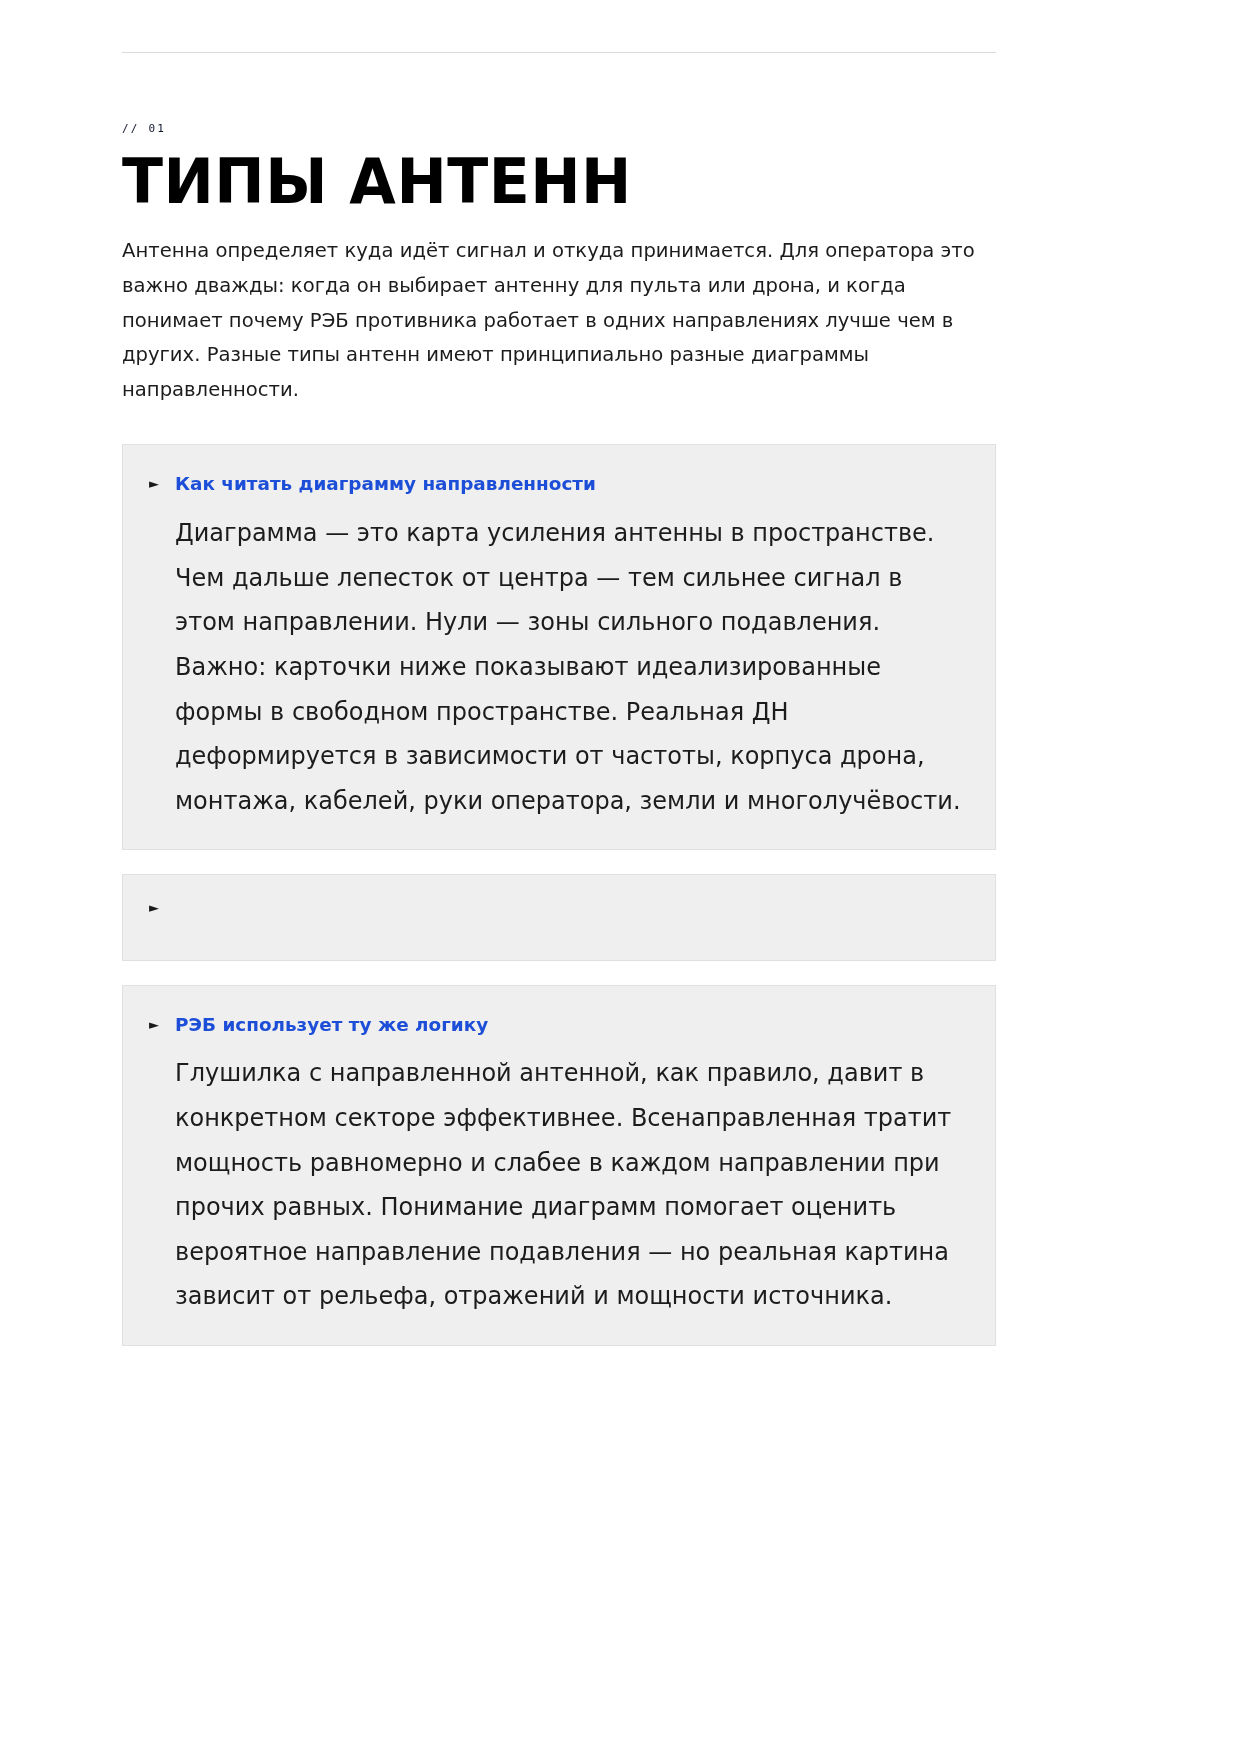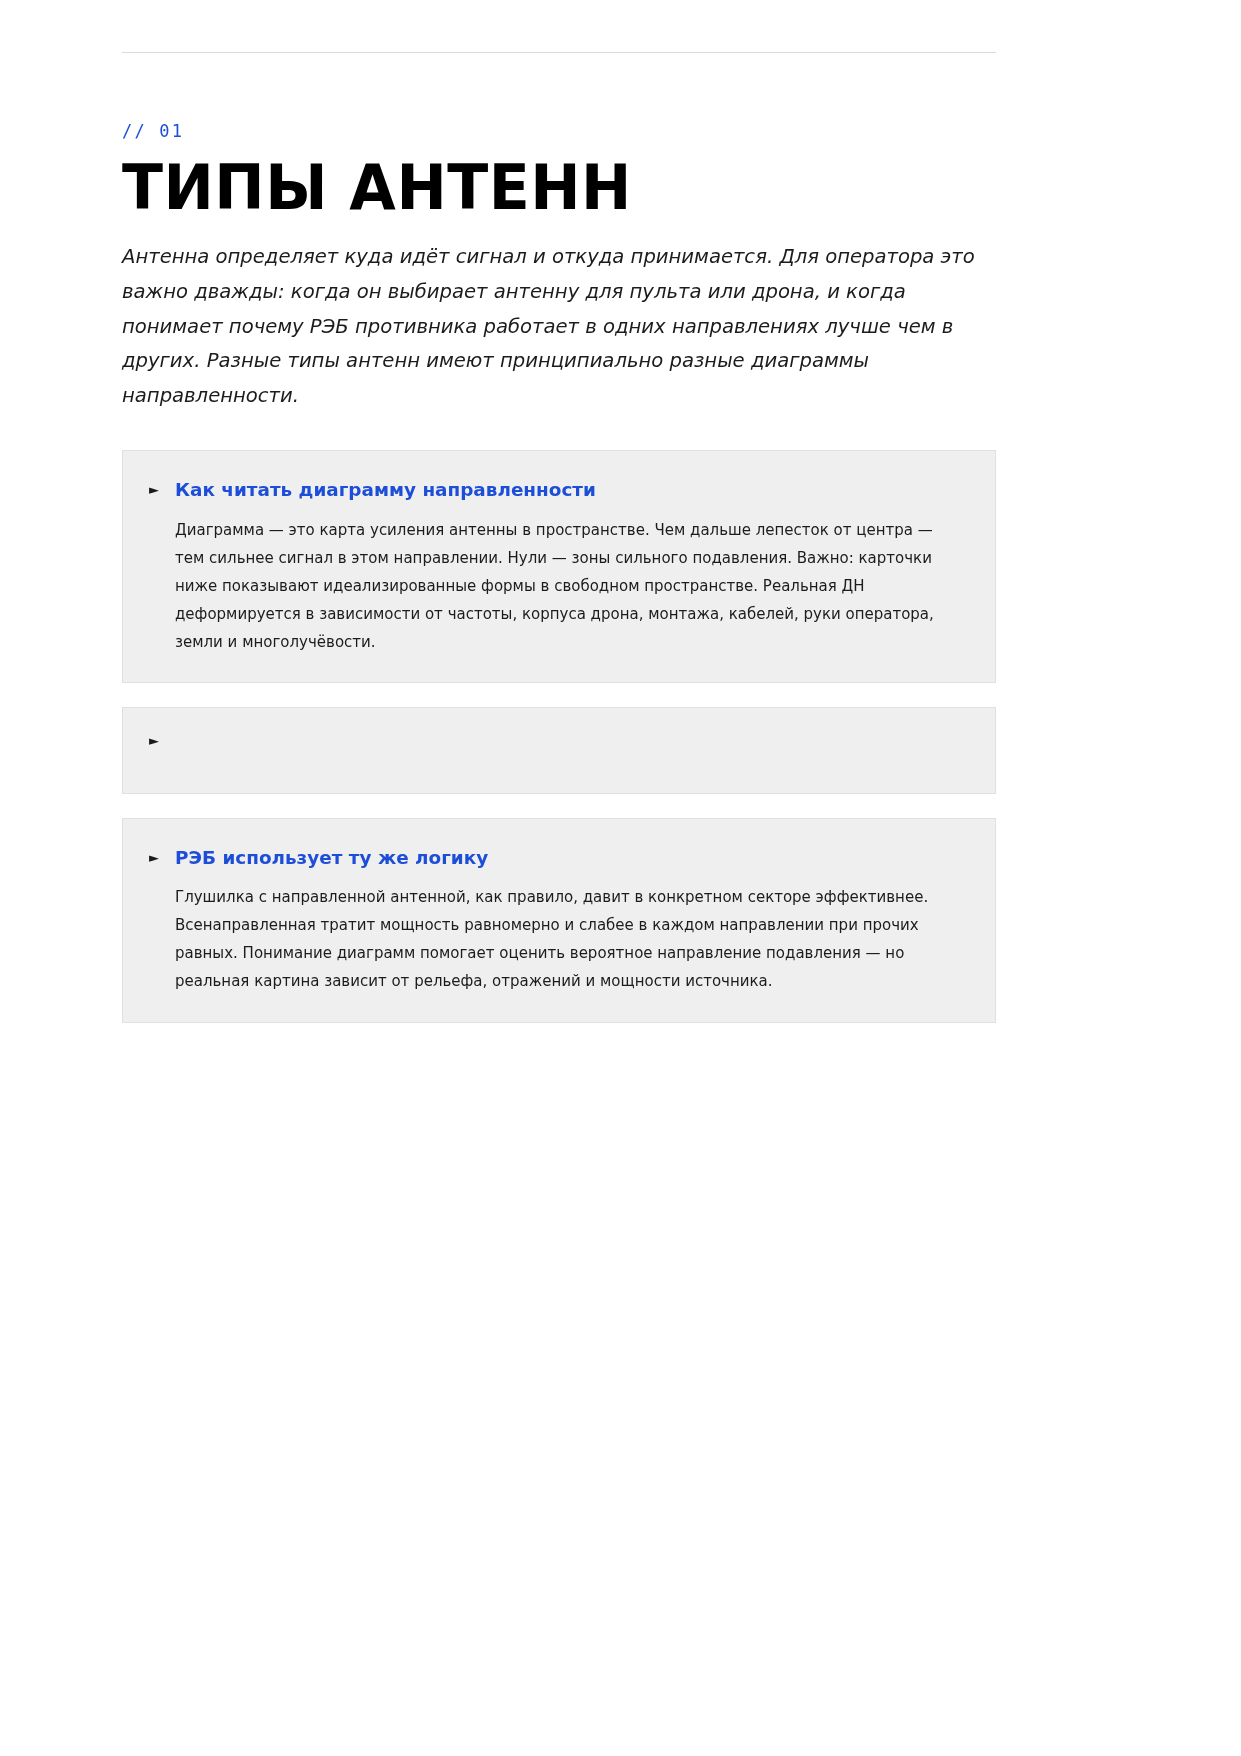--- a/index.html
+++ b/index.html
@@ -31,44 +31,43 @@
     height: 1px;
     background: #d9d9d9;
     width: 874px;
     margin: 0 0 0 122px;
     position: absolute;
     top: 52px;
     left: 0;
   }
   .kicker {
     font-family: "DejaVu Sans Mono", "Liberation Mono", monospace;
-    font-size: 17px;
+    font-size: 11px;
     letter-spacing: 2.2px;
-    color: #1d4ed8;
+    color: #0f172a;
     margin: 71px 0 0 0;
     line-height: 1;
   }
   h1.title {
     font-family: "DejaVu Sans", "Liberation Sans", sans-serif;
     font-weight: 700;
     font-size: 62px;
     line-height: 1.03;
     letter-spacing: 0.5px;
     color: #000000;
     margin: 16px 0 20px 0;
     transform: scaleX(0.97);
     transform-origin: left center;
   }
   p.intro {
     font-size: 19.6px;
     line-height: 1.78;
     color: #1c1c1c;
     margin: 0 0 36px 0;
     max-width: 874px;
-    font-style: italic;
   }
   .callout {
     background: #efefef;
     border: 1px solid #e0e0e0;
     box-sizing: border-box;
     width: 874px;
     padding: 26px 30px 26px 26px;
     margin: 0 0 24px 0;
   }
   .callout-head {
@@ -87,21 +86,21 @@
     position: relative;
     top: -2px;
   }
   .callout-title {
     font-size: 18.4px;
     font-weight: 700;
     color: #1d4ed8;
     line-height: 1.4;
   }
   .callout-body {
-    font-size: 15px;
+    font-size: 24px;
     line-height: 1.86;
     color: #1c1c1c;
     margin: 0;
     padding-left: 26px;
   }
   .spacer {
     height: 700px;
   }
 </style>
 </head>

